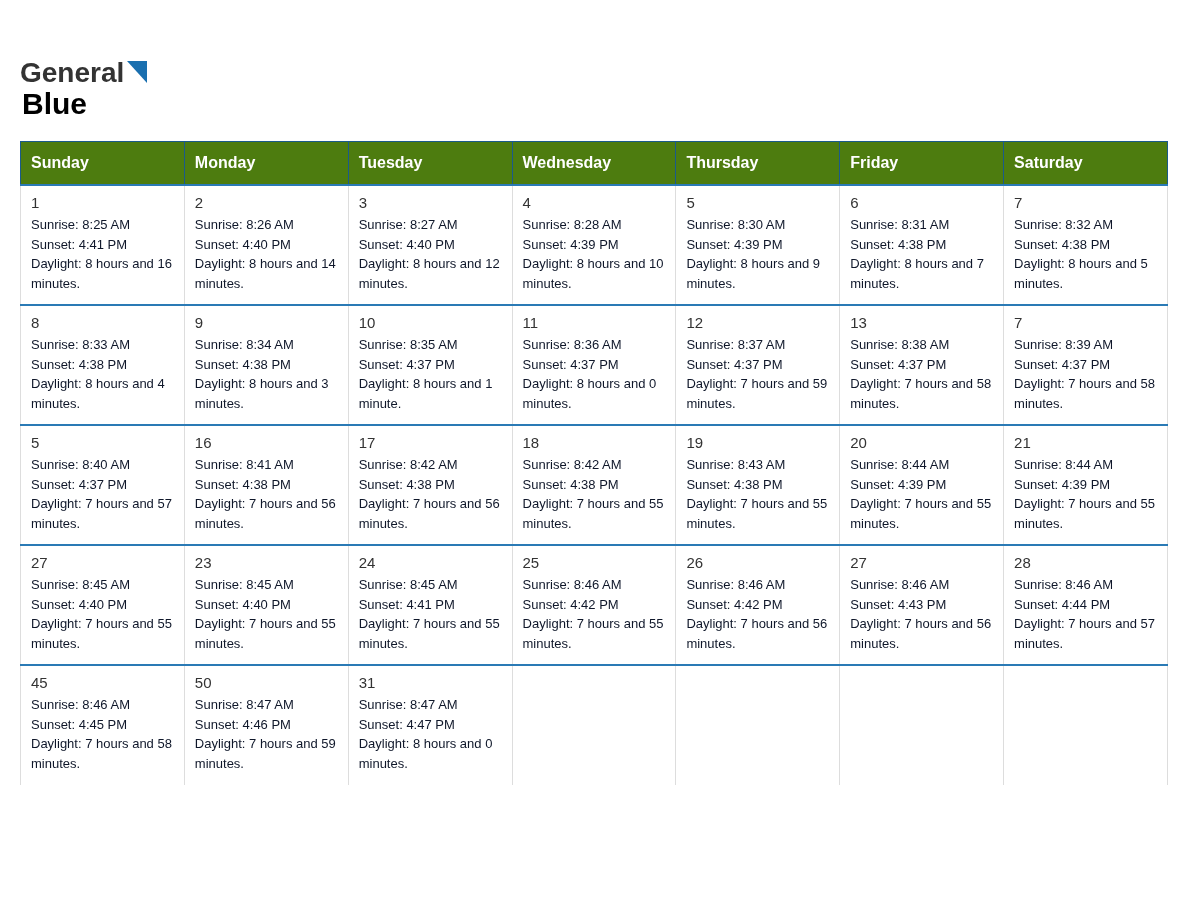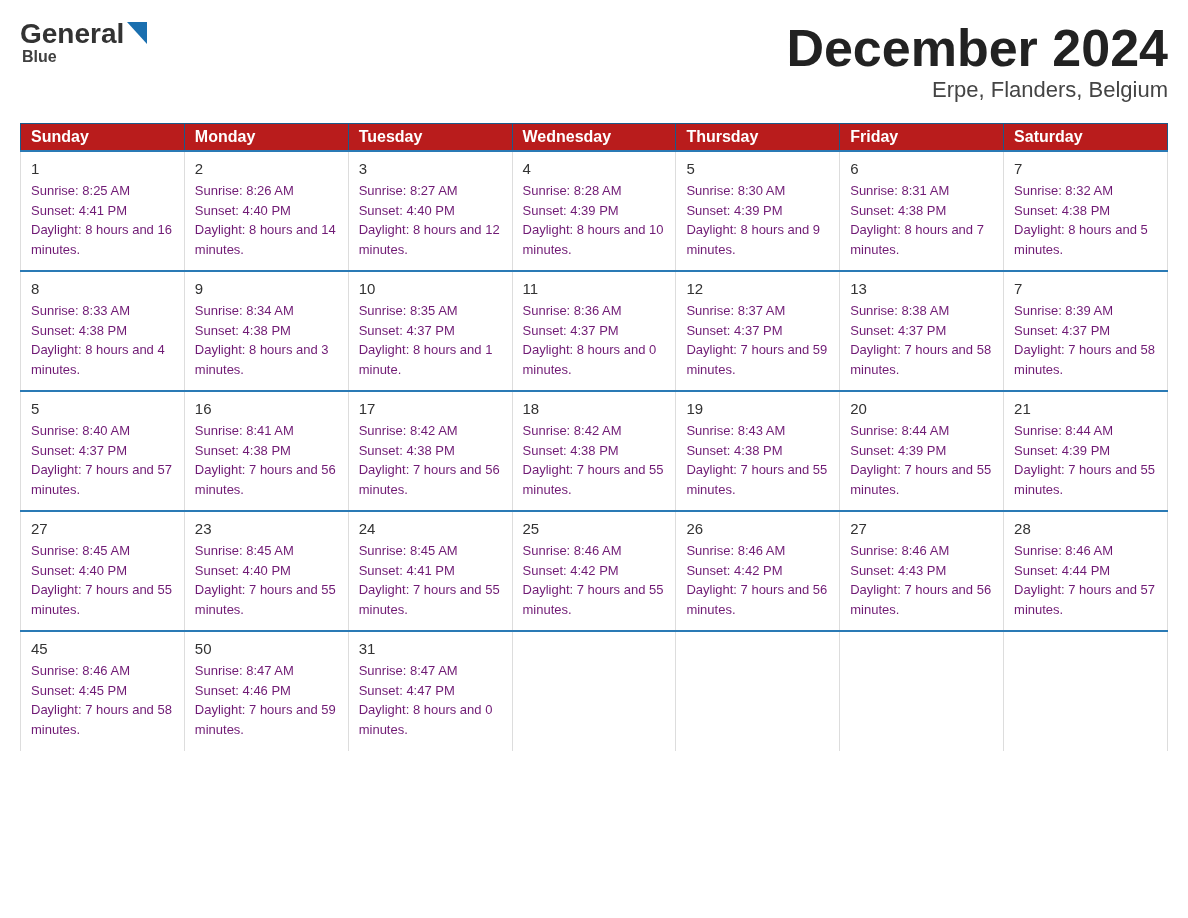--- a/index.html
+++ b/index.html
@@ -5,38 +5,39 @@
     * { box-sizing: border-box; margin: 0; padding: 0; }
     body {
       font-family: Arial, sans-serif;
       background: #fff;
       padding: 20px;
       width: 1188px;
       min-height: 918px;
     }
     .header-area {
       display: flex;
-      justify-content: space-between;
+      justify-content: flex-start;
       align-items: flex-start;
       margin-bottom: 20px;
+      margin-top: 39px;
     }
     .logo {
       display: flex;
       flex-direction: column;
       align-items: flex-start;
     }
     .logo-text {
       font-size: 28px;
       font-weight: bold;
       color: #333;
       line-height: 1;
     }
     .logo-line2 {
-      color: #404040;
-      font-size: 16px;
+      color: #000000;
+      font-size: 30px;
       font-weight: bold;
       margin-left: 2px;
     }
     .title-area {
       text-align: right;
     }
     .month-title {
       font-size: 52px;
       font-weight: bold;
       color: #222;
@@ -45,25 +46,25 @@
     .location-title {
       font-size: 22px;
       color: #444;
     }
     .calendar-table {
       width: 100%;
       border-collapse: collapse;
       table-layout: fixed;
     }
     .calendar-table thead th {
-      background-color: #b91c1c;
+      background-color: #4d7c0f;
       color: #fff;
       font-size: 16px;
       font-weight: bold;
-      padding: 4px 10px;
+      padding: 12px 10px;
       text-align: left;
       border: 1px solid #1a5a8a;
     }
     .calendar-table tbody td {
       vertical-align: top;
       padding: 8px 10px;
       border: 1px solid #ccc;
       border-top: 2px solid #2a7ab5;
       font-size: 13px;
       color: #333;
@@ -80,44 +81,40 @@
     }
     .day-number {
       font-size: 15px;
       font-weight: normal;
       display: block;
       margin-bottom: 4px;
     }
     .day-info {
       font-size: 13px;
       line-height: 1.5;
-      color: #701a75;
+      color: #0f172a;
     }
     .empty-cell {
       background: #fff;
     }
   </style>
 </head>
 <body>
 
 <div class="header-area">
   <div class="logo">
     <div style="display:flex; align-items:center;">
       <span class="logo-text">General</span>
       <span style="display:inline-block; margin-left:3px; margin-top:2px;">
         <svg width="20" height="22" viewBox="0 0 20 22">
           <polygon points="0,0 20,0 20,22" fill="#1a6faf"></polygon>
         </svg>
       </span>
     </div>
     <div class="logo-line2">Blue</div>
-  </div>
-  <div class="title-area">
-    <div class="month-title">December 2024</div>
-    <div class="location-title">Erpe, Flanders, Belgium</div>
   </div>
 </div>
 
 <table class="calendar-table">
   <thead>
     <tr>
       <th>Sunday</th>
       <th>Monday</th>
       <th>Tuesday</th>
       <th>Wednesday</th>

